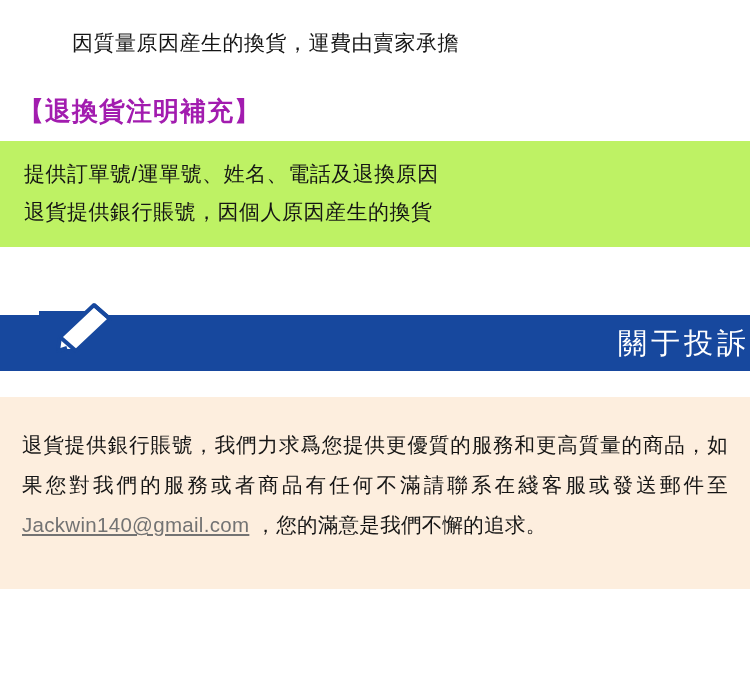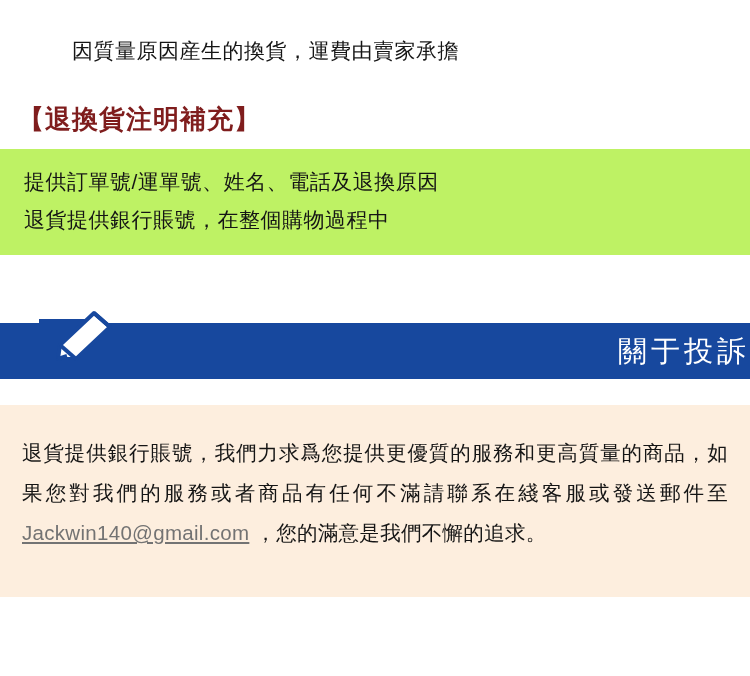--- a/index.html
+++ b/index.html
@@ -15,36 +15,36 @@
     overflow: hidden;
   }
   .page {
     position: relative;
     width: 750px;
     height: 676px;
   }
 
   
   .top-lines {
-    padding-top: 28px;
+    padding-top: 20px;
   }
   .top-line {
     font-size: 21px;
     line-height: 46px;
     color: #151515;
     padding-left: 72px;
     letter-spacing: 0.5px;
     white-space: nowrap;
   }
 
   
   .bracket-heading {
     font-size: 26px;
     font-weight: bold;
-    color: #7f1d1d;
+    color: #a21caf;
     padding-left: 18px;
     margin-top: 28px;
     margin-bottom: 12px;
     letter-spacing: 1px;
     white-space: nowrap;
   }
 
   
   .note-box {
     background: #bef264;
@@ -121,21 +121,21 @@
 <div class="page">
 
   <div class="top-lines">
     <div class="top-line">因質量原因産生的換貨，運費由賣家承擔</div>
   </div>
 
   <div class="bracket-heading">【退換貨注明補充】</div>
 
   <div class="note-box">
     <div class="note-line">提供訂單號/運單號、姓名、電話及退換原因</div>
-    <div class="note-line">退貨提供銀行賬號，在整個購物過程中</div>
+    <div class="note-line">退貨提供銀行賬號，因個人原因産生的換貨</div>
   </div>
 
   <div class="banner-wrap">
     <div class="banner-bar"></div>
     <div class="banner-title">關于投訴</div>
     <svg class="pencil-icon" viewBox="0 0 80 72">
       <rect x="3" y="14" width="54" height="54" fill="none" stroke="#17489e" stroke-width="4"></rect>
       <path d="M20 52 L22 38 L56 6 L72 20 L38 52 Z" fill="#ffffff" stroke="#17489e" stroke-width="4" stroke-linejoin="round"></path>
       <path d="M56 6 L72 20" stroke="#17489e" stroke-width="4"></path>
       <path d="M22 38 L38 52" stroke="#17489e" stroke-width="4"></path>

